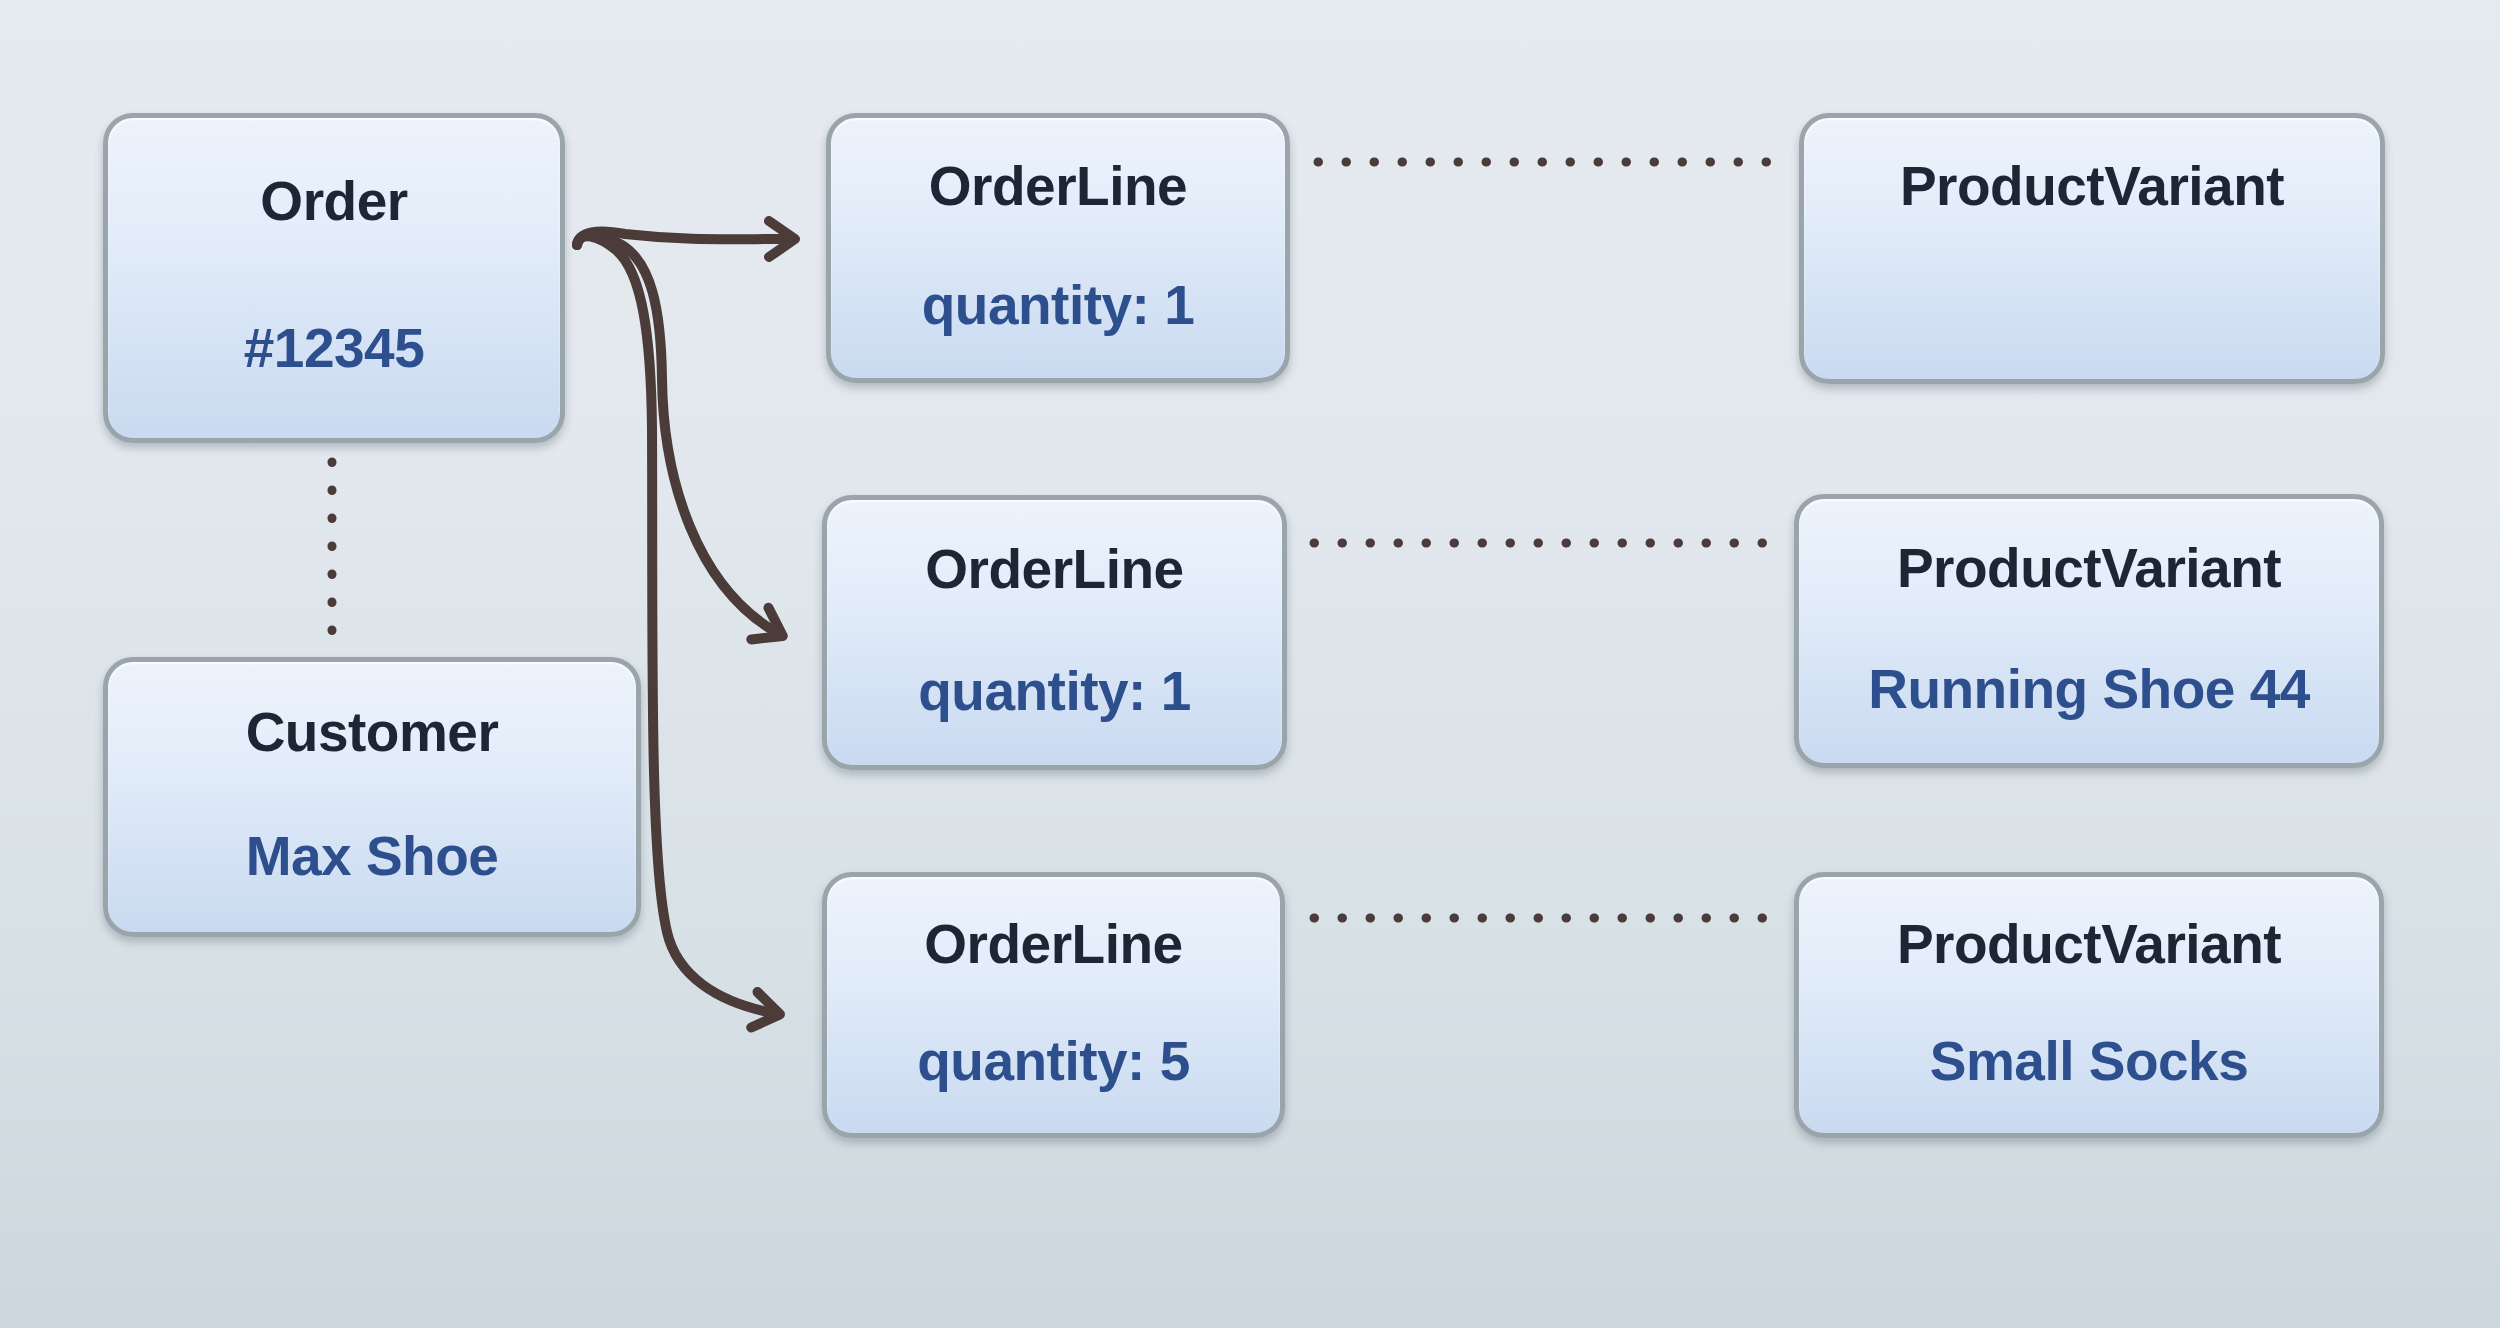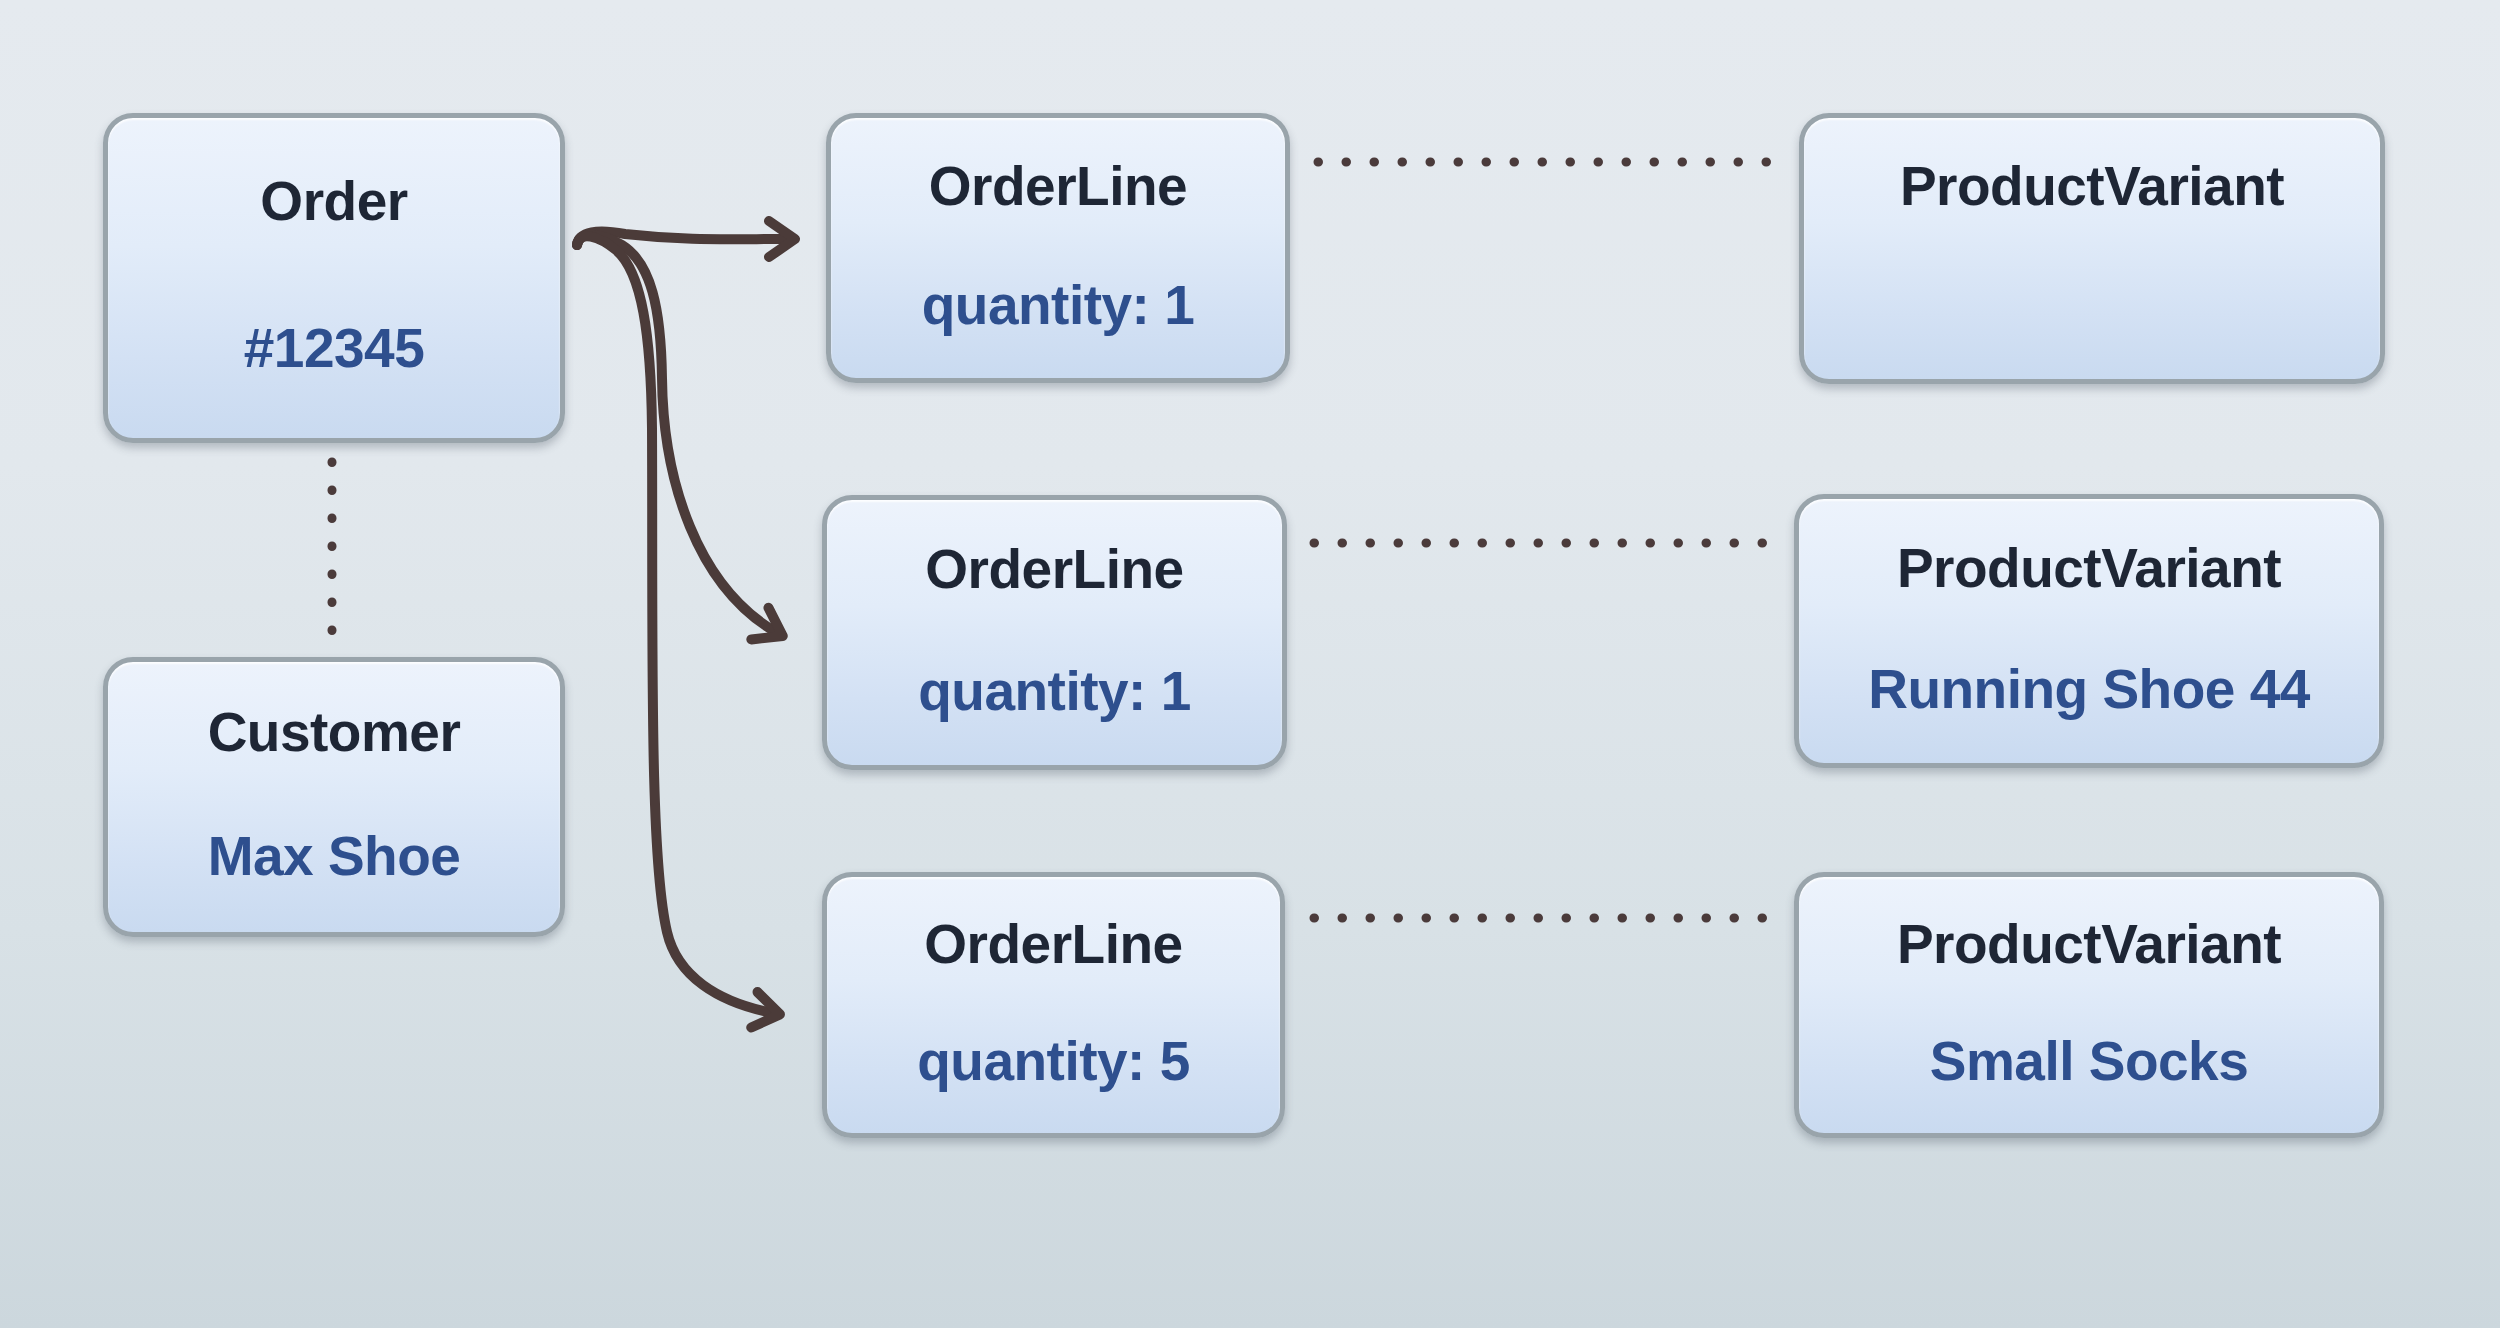--- a/index.html
+++ b/index.html
@@ -51,21 +51,21 @@
     <path d="M 577 245 C 579 231 598 229 625 234 C 688 241 725 239 793 239" fill="none" stroke="#4b3b39" stroke-width="10" stroke-linecap="round" marker-end="url(#ah)"></path>
     <path d="M 577 245 C 580 230 602 233 622 245 C 651 263 661 308 662 378 C 663 478 696 589 781 635" fill="none" stroke="#4b3b39" stroke-width="10" stroke-linecap="round" marker-end="url(#ah)"></path>
     <path d="M 577 245 C 579 230 599 236 616 250 C 642 272 651 335 652 428 C 653 635 649 855 667 932 C 677 975 716 1003 778 1014" fill="none" stroke="#4b3b39" stroke-width="10" stroke-linecap="round" marker-end="url(#ah)"></path>
   </svg>
 
   <div class="node" style="left:103px;top:113px;width:462px;height:330px;">
     <div class="title">Order</div>
     <div class="value">#12345</div>
   </div>
 
-  <div class="node" style="left:103px;top:657px;width:462px;height:280px;">
+  <div class="node" style="left:103px;top:657px;width:538px;height:280px;">
     <div class="title">Customer</div>
     <div class="value">Max Shoe</div>
   </div>
 
   <div class="node" style="left:826px;top:113px;width:464px;height:270px;">
     <div class="title">OrderLine</div>
     <div class="value">quantity: 1</div>
   </div>
 
   <div class="node" style="left:822px;top:495px;width:465px;height:275px;">

